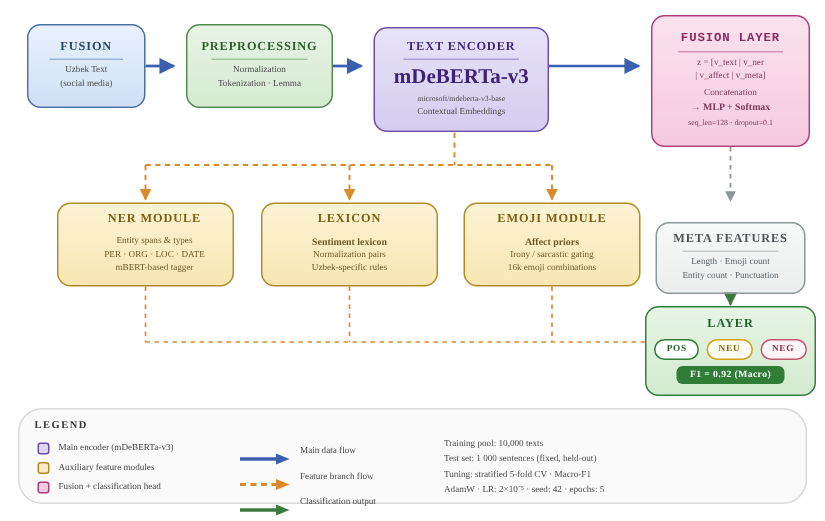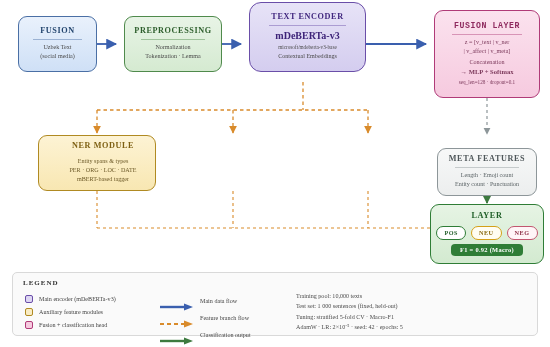--- a/index.html
+++ b/index.html
@@ -38,21 +38,21 @@
   .blue .title{color:#23456e;}
   .blue .rule{background:#4a6fa5;}
 
   .green{background:linear-gradient(180deg,#e8f4e6 0%,#d5ead1 100%);border:1.4px solid #4f8a4c;}
   .green .title{color:#2d5e2c;}
   .green .rule{background:#4f8a4c;}
 
   .purple{background:linear-gradient(180deg,#e7e3f7 0%,#d4cdef 100%);border:1.8px solid #6a4ea8;}
   .purple .title{color:#40267e;}
   .purple .rule{background:#6a4ea8;}
-  .purple .model{font-weight:bold;font-size:10px;color:#3d2378;margin:1px 0 2px;}
+  .purple .model{font-weight:bold;font-size:14px;color:#3d2378;margin:1px 0 2px;}
 
   .pink{background:linear-gradient(180deg,#fbe2ee 0%,#f6cadf 100%);border:1.8px solid #b03b78;}
   .pink .title{color:#8e2a5e;font-family:Liberation Mono, monospace;}
   .pink .rule{background:#b03b78;}
   .pink .ln{color:#7d3a5c;}
 
   .amber{background:linear-gradient(180deg,#fdf3d4 0%,#f8e7b2 100%);border:1.5px solid #b08a22;}
   .amber .title{color:#7d5f12;}
   .amber .rule{background:#b08a22;}
   .amber .ln{color:#6d5a28;}
@@ -76,21 +76,21 @@
   .pill.neg{border:1.2px solid #c2566f;color:#8e2f46;background:#fff5f7;}
   .f1{
     font-size:6.4px;font-weight:bold;color:#ffffff;
     background:#2f7d36;border-radius:4px;padding:2.6px 9px;letter-spacing:.3px;
   }
 
   
   #legend{
     position:absolute;left:12px;top:272px;width:526px;height:64px;
     box-sizing:border-box;
-    background:#fafafa;border:1px solid #d9d9d9;border-radius:5px;
+    background:#fafafa;border:1px solid #d9d9d9;border-radius:16px;
   }
   #legend .lgtitle{
     position:absolute;left:10px;top:6px;
     font-size:7px;font-weight:bold;letter-spacing:1px;color:#333;
   }
   .lgcol-a{position:absolute;left:12px;top:19px;}
   .lgrow{display:flex;align-items:center;gap:6px;height:13px;}
   .sw{width:8px;height:8px;border-radius:2px;box-sizing:border-box;}
   .sw.enc{background:#ddd6f3;border:1px solid #6a4ea8;}
   .sw.aux{background:#f9ecc4;border:1px solid #b08a22;}
@@ -154,21 +154,21 @@
     <div class="ln">(social media)</div>
   </div>
 
   <div class="node green" style="left:124px;top:16px;width:98px;height:56px;">
     <div class="title">PREPROCESSING</div>
     <div class="rule"></div>
     <div class="ln">Normalization</div>
     <div class="ln">Tokenization · Lemma</div>
   </div>
 
-  <div class="node purple" style="left:249px;top:2px;width:117px;height:70px;border-radius:12px;">
+  <div class="node purple" style="left:249px;top:18px;width:117px;height:70px;">
     <div class="title">TEXT ENCODER</div>
     <div class="rule"></div>
     <div class="model">mDeBERTa-v3</div>
     <div class="ln tiny">microsoft/mdeberta-v3-base</div>
     <div class="ln">Contextual Embeddings</div>
   </div>
 
   <div class="node pink" style="left:434px;top:10px;width:106px;height:88px;">
     <div class="title">FUSION LAYER</div>
     <div class="rule"></div>
@@ -180,21 +180,35 @@
   </div>
 
   <div class="node amber" style="left:38px;top:135px;width:118px;height:56px;padding-left:16px;">
     <div class="title">NER MODULE</div>
     <div class="rule"></div>
     <div class="ln">Entity spans &amp; types</div>
     <div class="ln">PER · ORG · LOC · DATE</div>
     <div class="ln">mBERT-based tagger</div>
   </div>
 
-
+  <div class="node amber" style="left:174px;top:135px;width:118px;height:56px;">
+    <div class="title">LEXICON</div>
+    <div class="rule"></div>
+    <div class="ln em">Sentiment lexicon</div>
+    <div class="ln">Normalization pairs</div>
+    <div class="ln">Uzbek-specific rules</div>
+  </div>
+
+  <div class="node amber" style="left:309px;top:135px;width:118px;height:56px;">
+    <div class="title">EMOJI MODULE</div>
+    <div class="rule"></div>
+    <div class="ln em">Affect priors</div>
+    <div class="ln">Irony / sarcastic gating</div>
+    <div class="ln">16k emoji combinations</div>
+  </div>
 
   <div class="node gray" style="left:437px;top:136px;width:100px;height:48px;margin-top:12px;">
     <div class="title">META FEATURES</div>
     <div class="rule"></div>
     <div class="ln">Length · Emoji count</div>
     <div class="ln">Entity count · Punctuation</div>
   </div>
 
   <div class="node outgreen" style="left:430px;top:204px;width:114px;height:60px;">
     <div class="title">LAYER</div>

